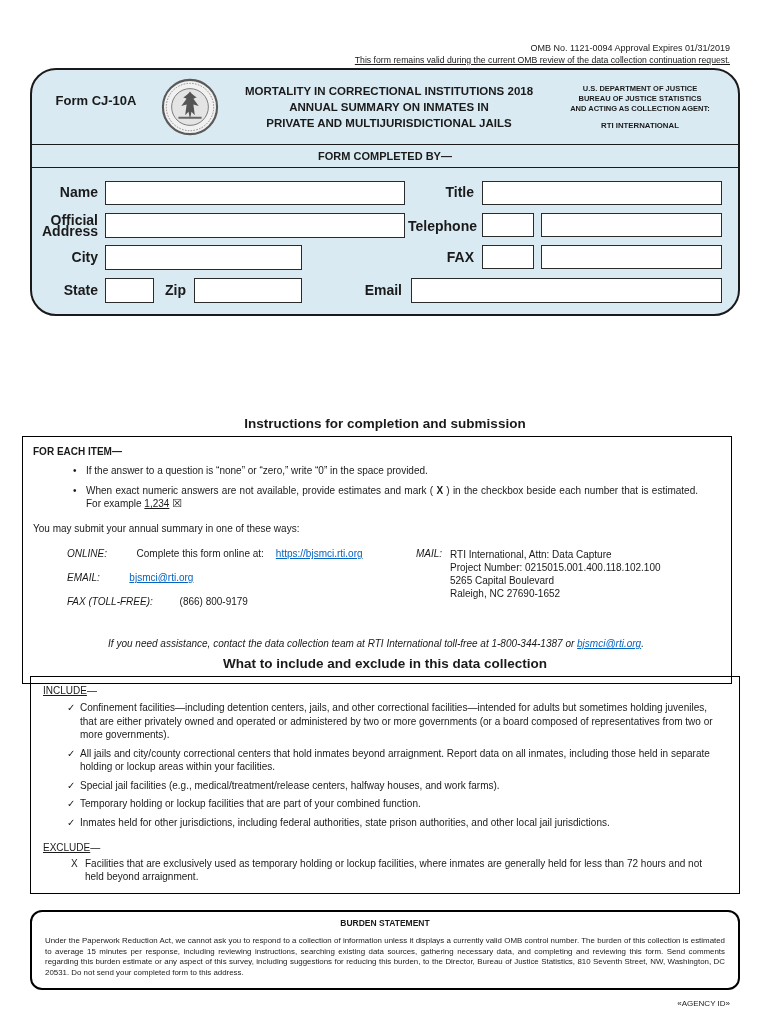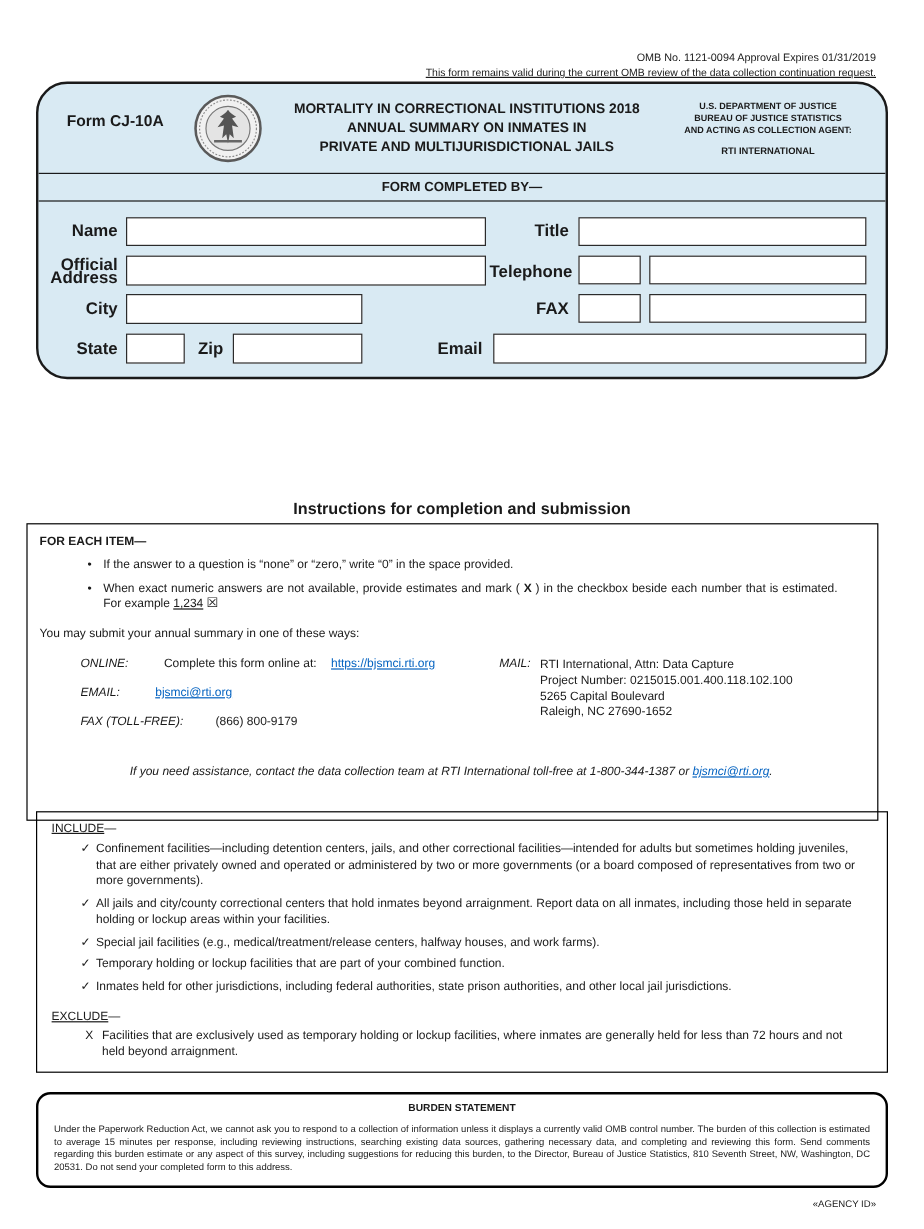--- a/index.html
+++ b/index.html
@@ -193,20 +193,21 @@
           <div>Project Number: 0215015.001.400.118.102.100</div>
           <div>5265 Capital Boulevard</div>
           <div>Raleigh, NC 27690-1652</div>
         </span>
       </div>
     </div>
 
     <div class="assist-line"><span>If you need assistance, contact the data collection team at RTI International toll-free at 1-800-344-1387 or </span><a class="link">bjsmci@rti.org</a><span>.</span></div>
   </div>
 
+  <div class="section-title" style="top:656px;">What to include and exclude in this data collection</div>
 
   <div class="include-box">
     <div class="ie-heading"><span class="hword">INCLUDE</span><span>—</span></div>
 
     <div class="chk-item">
       <span class="cmark">✓</span>
       <span class="ctext">Confinement facilities—including detention centers, jails, and other correctional facilities—intended for adults but sometimes holding juveniles, that are either privately owned and operated or administered by two or more governments (or a board composed of representatives from two or more governments).</span>
     </div>
     <div class="chk-item">
       <span class="cmark">✓</span>

